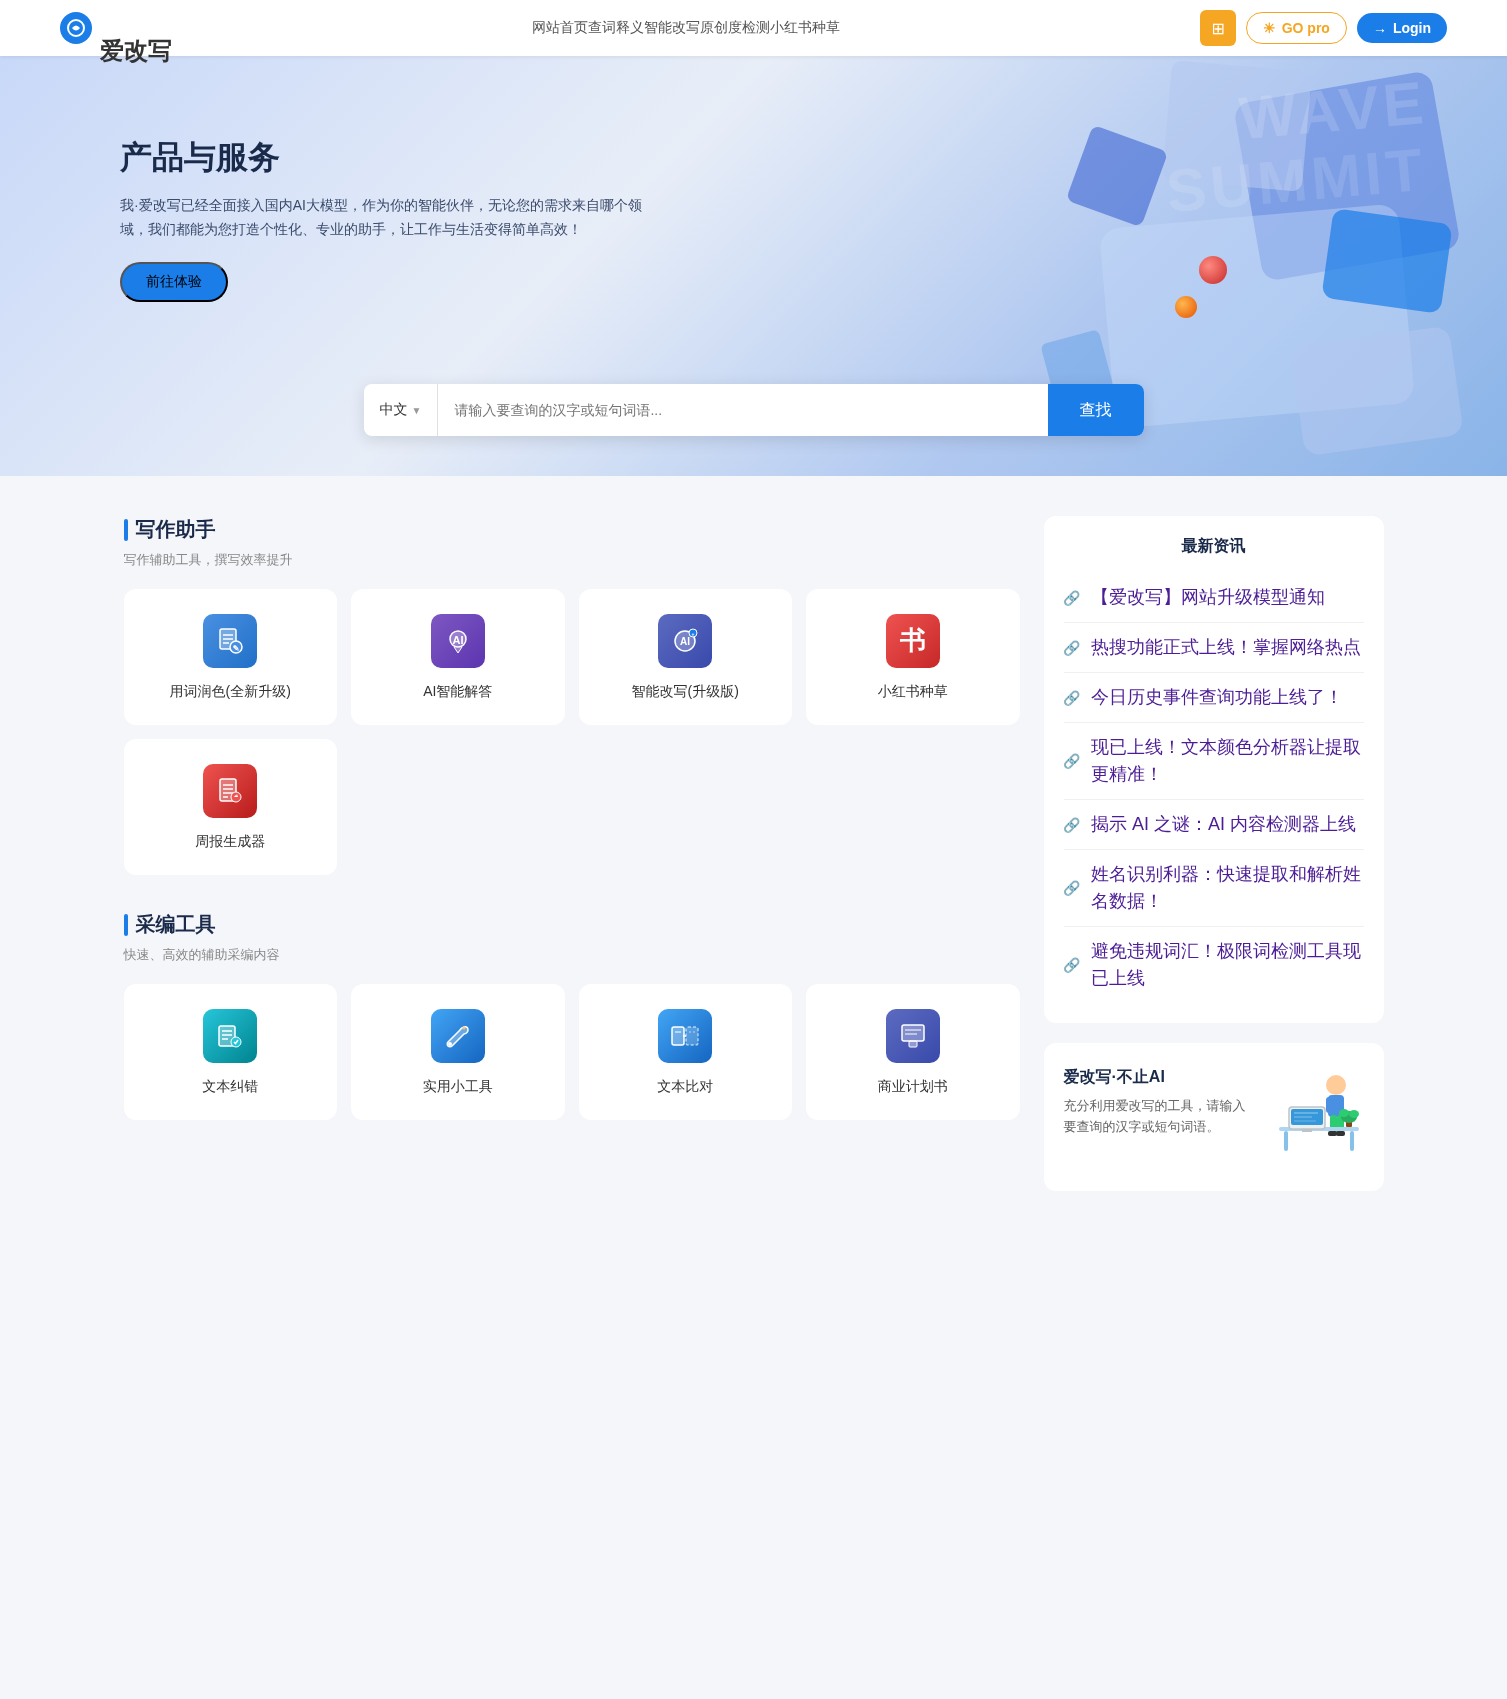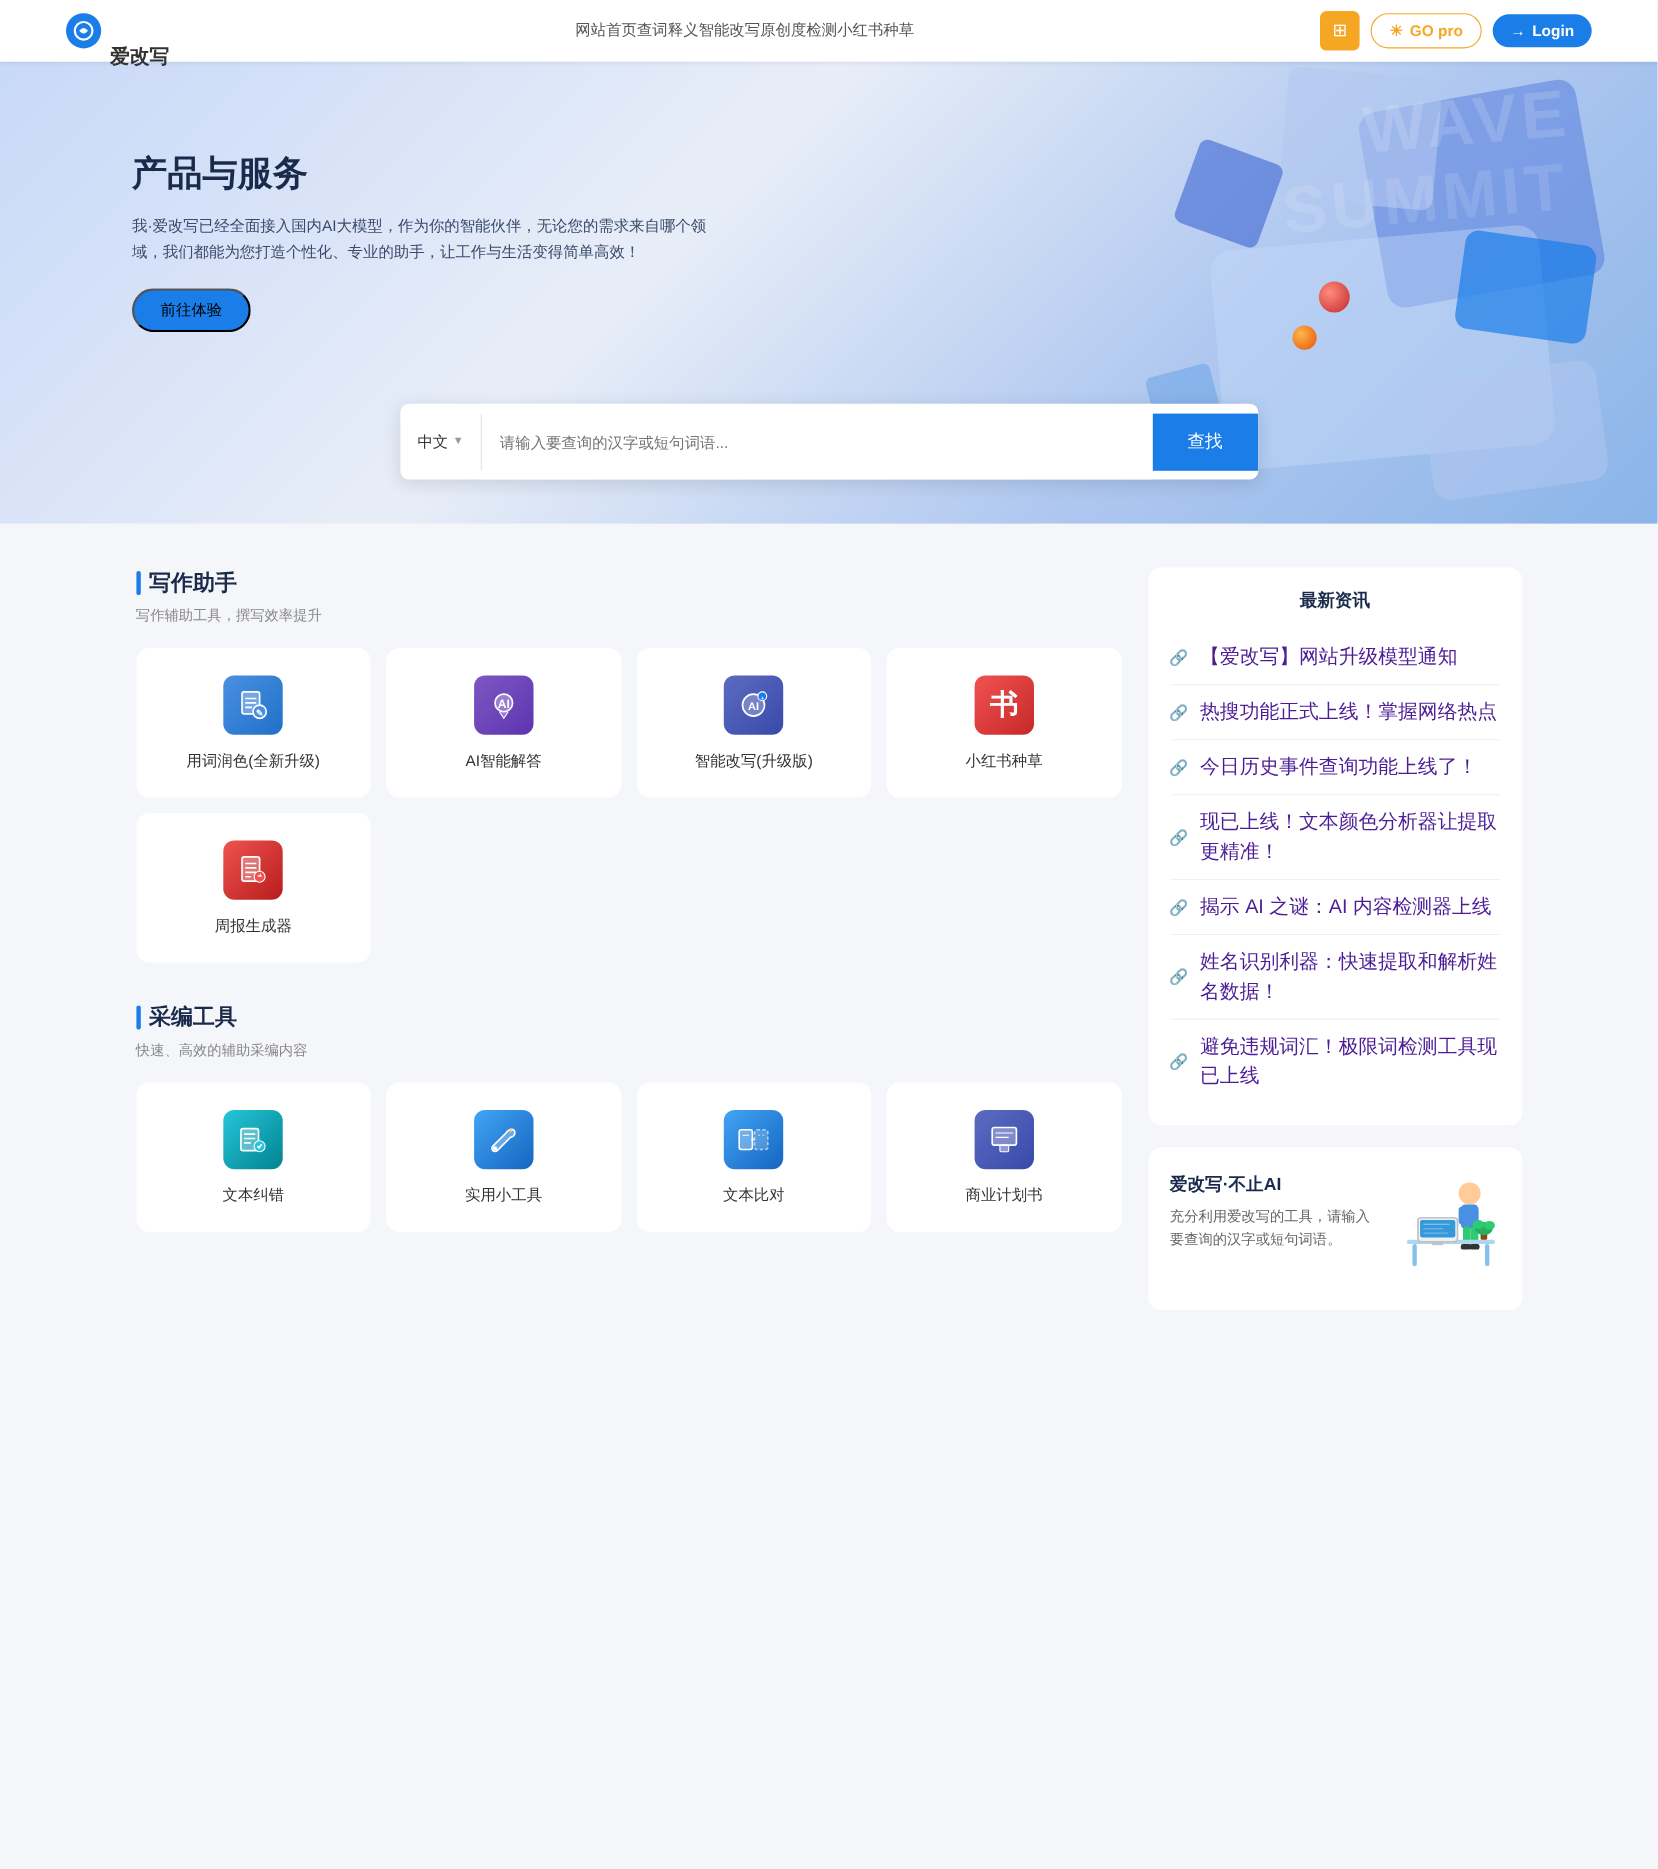--- a/index.html
+++ b/index.html
@@ -7,42 +7,42 @@
 
     
     .navbar {
       display: flex; align-items: center; justify-content: space-between;
       padding: 0 60px; height: 56px; background: #fff;
       box-shadow: 0 1px 4px rgba(0,0,0,0.08); position: sticky; top: 0; z-index: 100;
     }
     .navbar-logo { display: flex; align-items: center; gap: 8px; }
     .navbar-logo .logo-icon { width: 32px; height: 32px; background: #1a7de8; border-radius: 50%; display: flex; align-items: center; justify-content: center; }
     .navbar-logo .logo-icon svg { width: 20px; height: 20px; }
-    .navbar-logo .logo-text { font-size: 18px; font-weight: 600; color: #333; margin-top: 46px; }
+    .navbar-logo .logo-text { font-size: 24px; font-weight: 600; color: #333; margin-top: 46px; }
     .navbar-nav { display: flex; }
     .navbar-nav a { font-size: 14px; color: #555; text-decoration: none; cursor: pointer; }
     .navbar-actions { display: flex; align-items: center; gap: 10px; }
     .btn-grid { width: 36px; height: 36px; background: #f5a623; border-radius: 6px; display: flex; align-items: center; justify-content: center; cursor: pointer; }
     .btn-go-pro { display: flex; align-items: center; gap: 6px; padding: 7px 16px; background: #fff; border: 1.5px solid #f5a623; border-radius: 20px; color: #f5a623; font-size: 14px; font-weight: 600; cursor: pointer; }
     .btn-login { display: flex; align-items: center; gap: 6px; padding: 7px 16px; background: #1a7de8; border: none; border-radius: 20px; color: #fff; font-size: 14px; font-weight: 600; cursor: pointer; }
 
     
     .hero {
       width: 100%; height: 420px; position: relative; overflow: hidden;
       background: linear-gradient(135deg, #c8d8f8 0%, #e8eef8 40%, #b0c8f0 70%, #8ab4e8 100%);
     }
     .hero-content { position: relative; z-index: 2; padding: 80px 0 0 120px; }
     .hero-title { font-size: 32px; font-weight: 700; color: #1a2a4a; margin-bottom: 14px; }
     .hero-desc { font-size: 14px; color: #3a4a6a; max-width: 540px; line-height: 1.7; margin-bottom: 20px; }
     .hero-btn { display: inline-block; padding: 9px 24px; background: #1a7de8; color: #000000; border-radius: 20px; font-size: 14px; cursor: pointer; }
 
     
     .hero-search { position: absolute; bottom: 40px; left: 50%; transform: translateX(-50%); width: 780px; display: flex; align-items: center; background: #fff; border-radius: 8px; overflow: hidden; box-shadow: 0 4px 16px rgba(0,0,0,0.12); z-index: 5; }
     .search-lang { display: flex; align-items: center; gap: 4px; padding: 0 16px; font-size: 14px; color: #333; border-right: 1px solid #e0e0e0; height: 52px; cursor: pointer; white-space: nowrap; }
-    .search-input { flex: 1; border: none; outline: none; font-size: 14px; color: #a21caf; padding: 0 16px; height: 69px; }
+    .search-input { flex: 1; border: none; outline: none; font-size: 14px; color: #a21caf; padding: 0 16px; height: 52px; }
     .search-btn { background: #1a7de8; color: #fff; border: none; padding: 0 32px; height: 52px; font-size: 16px; cursor: pointer; }
 
     
     .main-content { max-width: 1300px; margin: 0 auto; padding: 40px 20px; display: flex; gap: 24px; }
     .left-col { flex: 1; }
     .right-col { width: 340px; flex-shrink: 0; }
 
     
     .section-title { display: flex; align-items: center; gap: 8px; font-size: 20px; font-weight: 700; color: #1a2a4a; margin-bottom: 8px; }
     .section-title::before { content: ''; display: block; width: 4px; height: 22px; background: #1a7de8; border-radius: 2px; }

